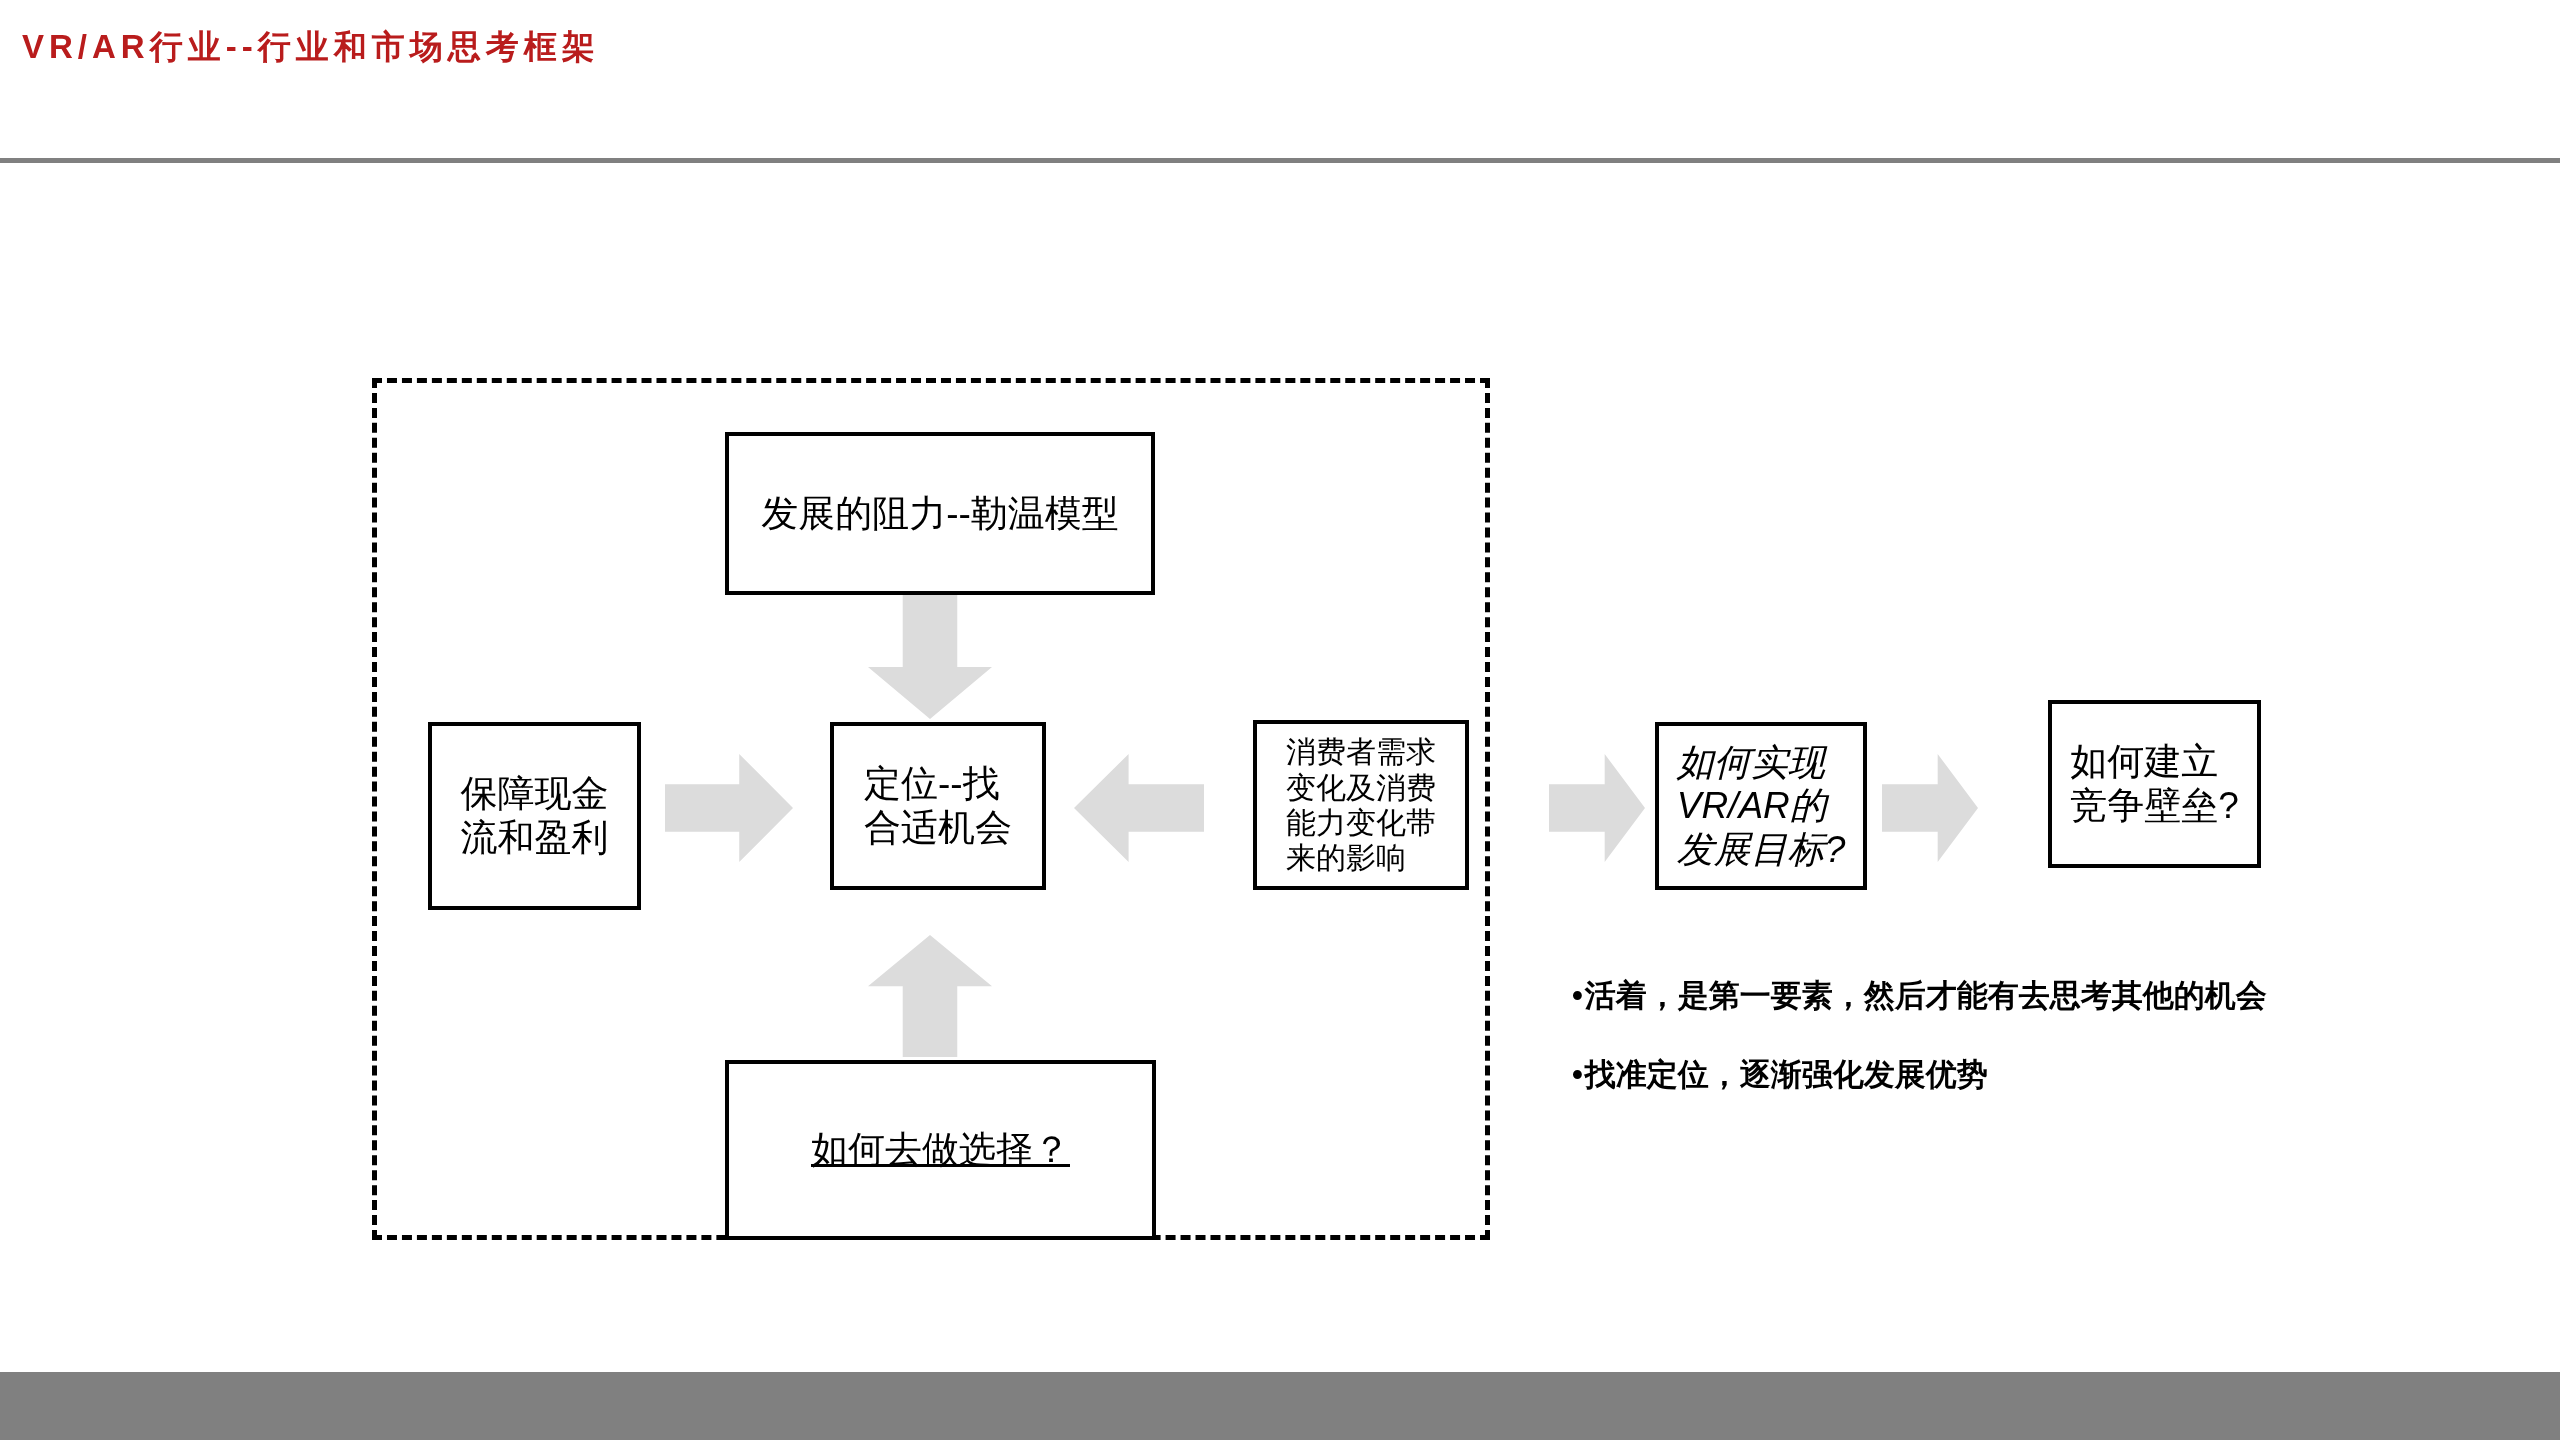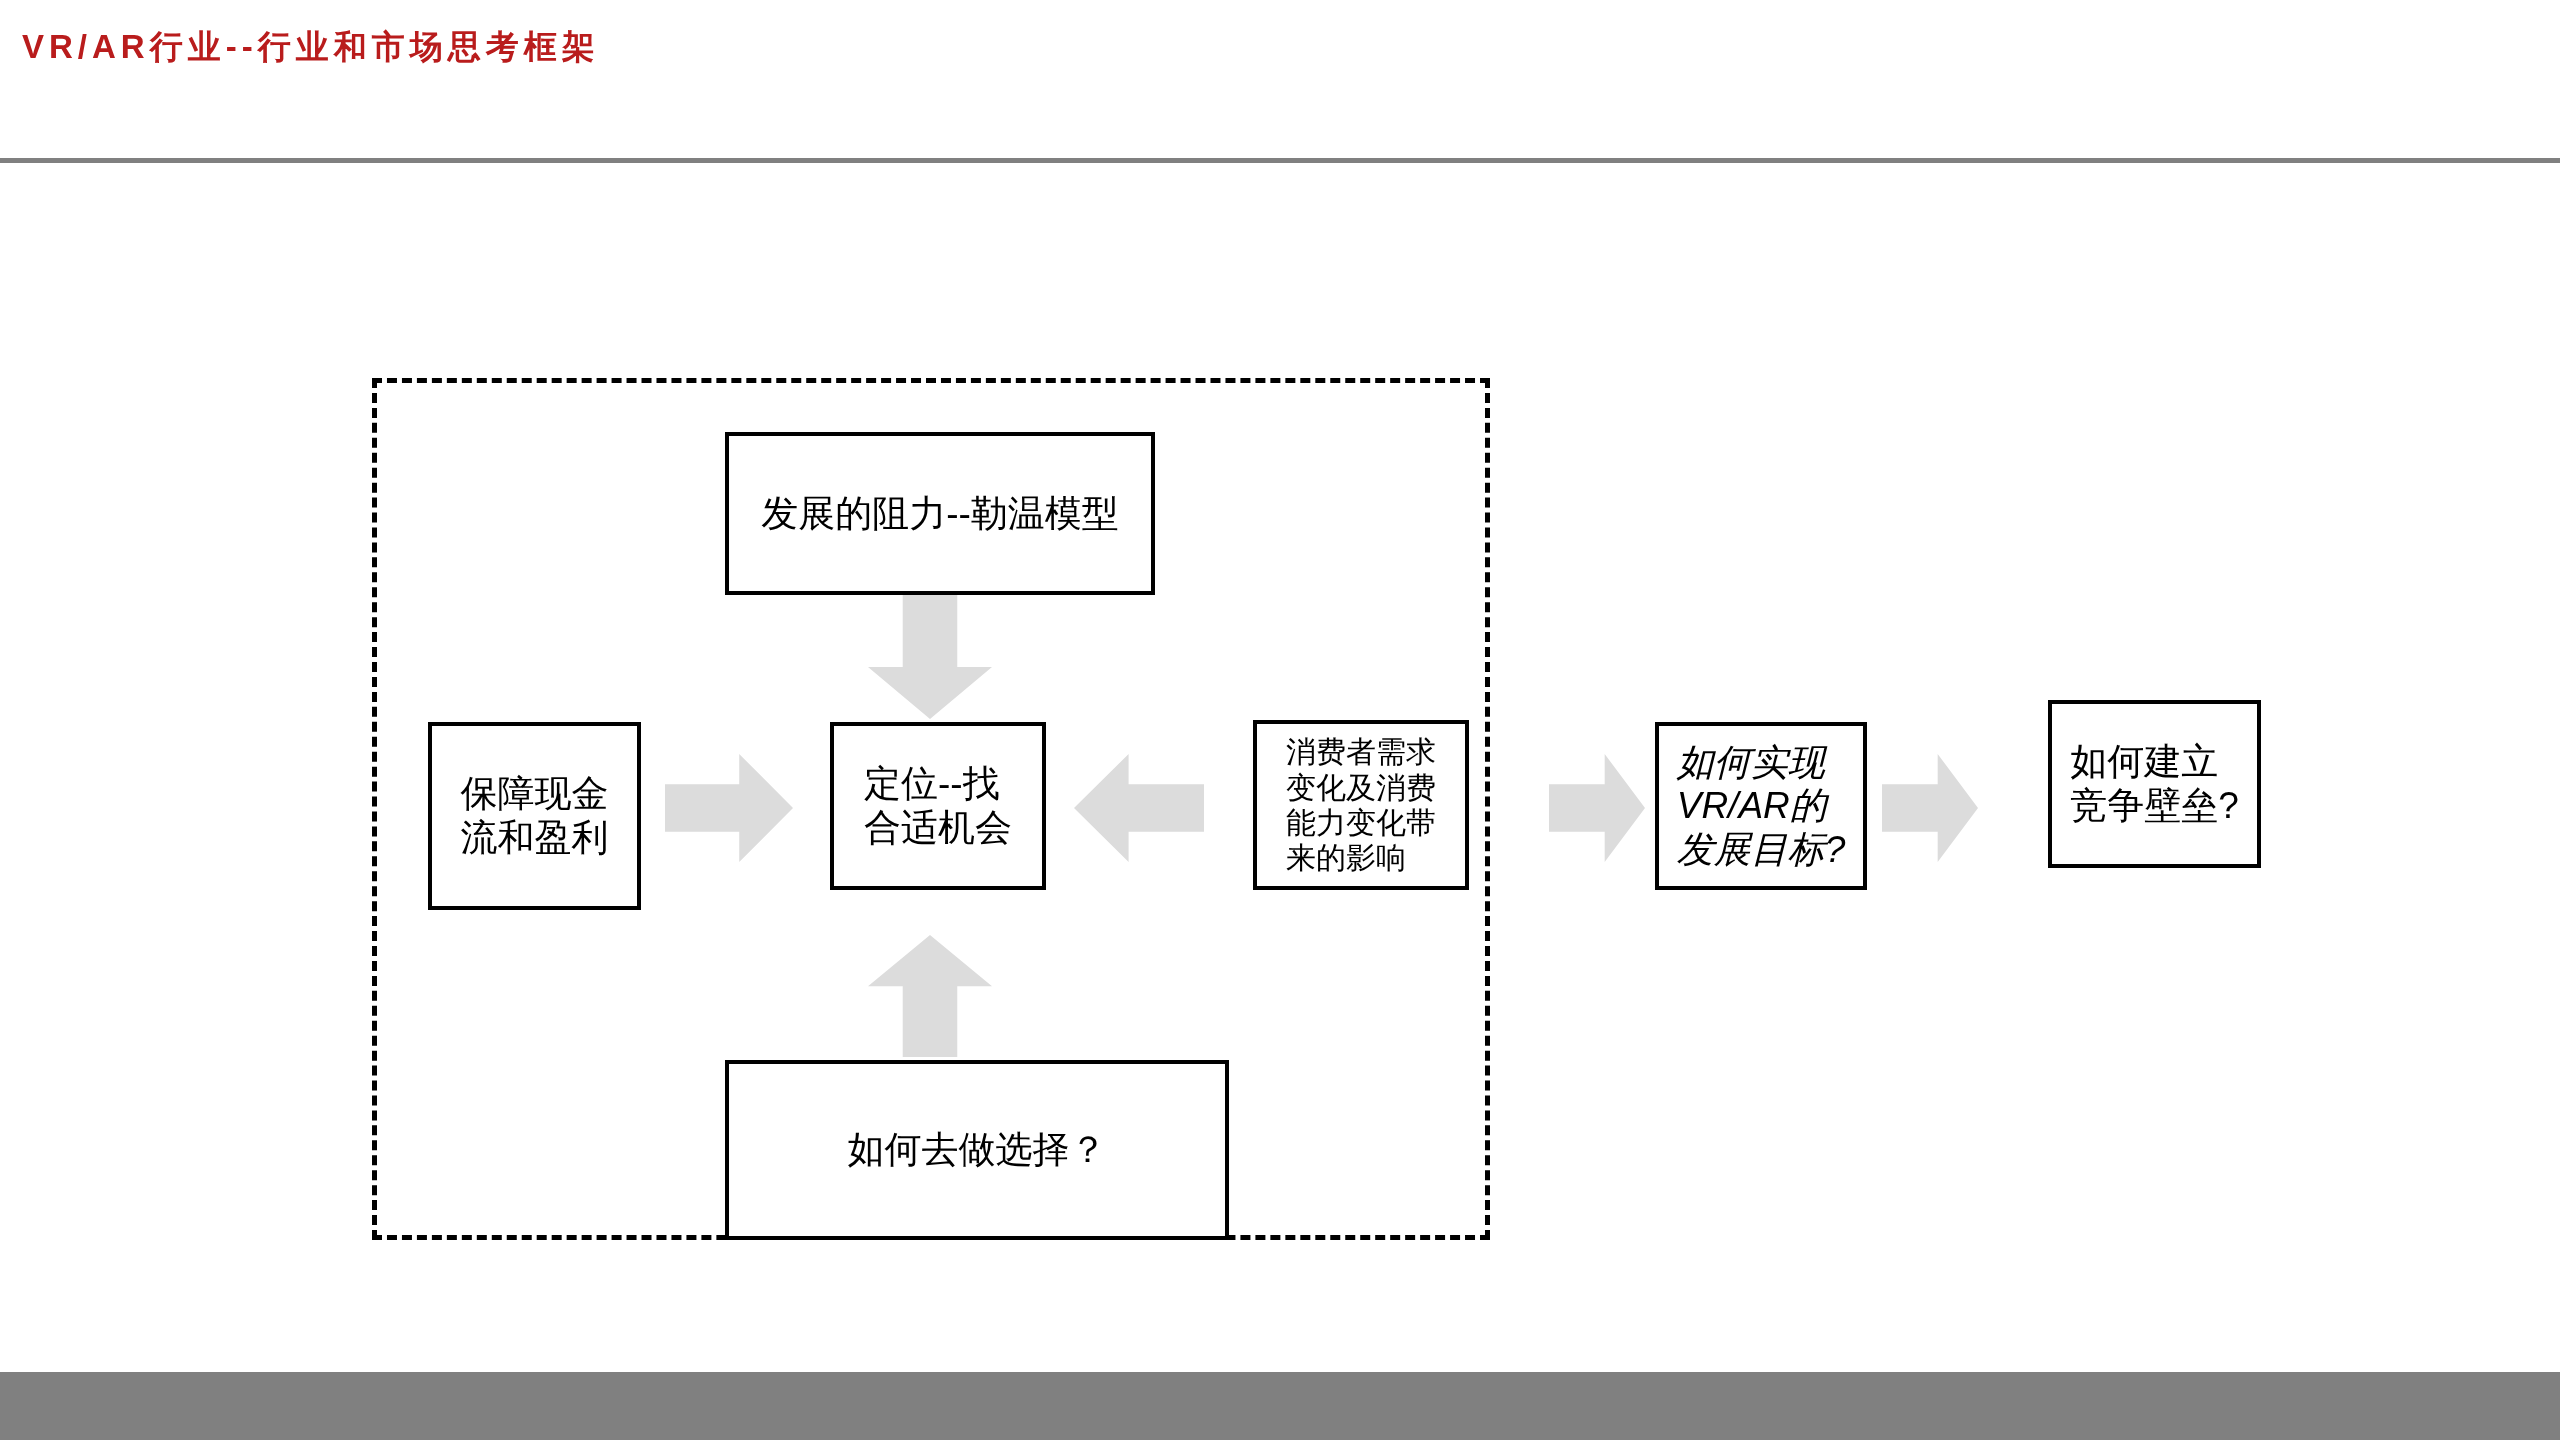--- a/index.html
+++ b/index.html
@@ -82,21 +82,21 @@
     white-space: pre-line;
   }
   .node-wide   { font-size: 37px; }
   .node-mid    { font-size: 37px; }
   .node-small  { font-size: 30px; }
 
   #node-barrier   { left: 725px;  top: 272px;  width: 430px; height: 163px; }
   #node-cashflow  { left: 428px;  top: 562px;  width: 213px; height: 188px; }
   #node-position  { left: 830px;  top: 562px;  width: 216px; height: 168px; }
   #node-consumer  { left: 1213px; top: 560px;  width: 216px; height: 170px; margin-left: 40px; }
-  #node-choice    { left: 725px;  top: 900px;  width: 504px; height: 180px; }
+  #node-choice    { left: 725px;  top: 900px;  width: 431px; height: 180px; text-decoration: underline; }
   #node-goal      { left: 1655px; top: 562px;  width: 212px; height: 168px; font-style: italic; }
   #node-moat      { left: 2048px; top: 540px;  width: 213px; height: 168px; }
 
   
   .arrow {
     position: absolute;
     background: #dcdcdc;
   }
   .arrow-right {
     clip-path: polygon(0% 28%, 58% 28%, 58% 0%, 100% 50%, 58% 100%, 58% 72%, 0% 72%);
@@ -170,16 +170,24 @@
   <div class="node node-mid" id="node-moat">如何建立
 竞争壁垒?</div>
 
   <div class="arrow arrow-down" id="arrow-barrier-to-position"></div>
   <div class="arrow arrow-right" id="arrow-cash-to-position"></div>
   <div class="arrow arrow-left" id="arrow-consumer-to-position"></div>
   <div class="arrow arrow-up" id="arrow-choice-to-position"></div>
   <div class="arrow arrow-right" id="arrow-frame-to-goal"></div>
   <div class="arrow arrow-right" id="arrow-goal-to-moat"></div>
 
+  <div class="bullets">
+    <div class="bullet-line">
+      <span class="bullet-dot">•</span><span>活着，是第一要素，然后才能有去思考其他的机会</span>
+    </div>
+    <div class="bullet-line">
+      <span class="bullet-dot">•</span><span>找准定位，逐渐强化发展优势</span>
+    </div>
+  </div>
 
 </div>
 
 <div class="footer-band"></div>
 
 </body></html>

